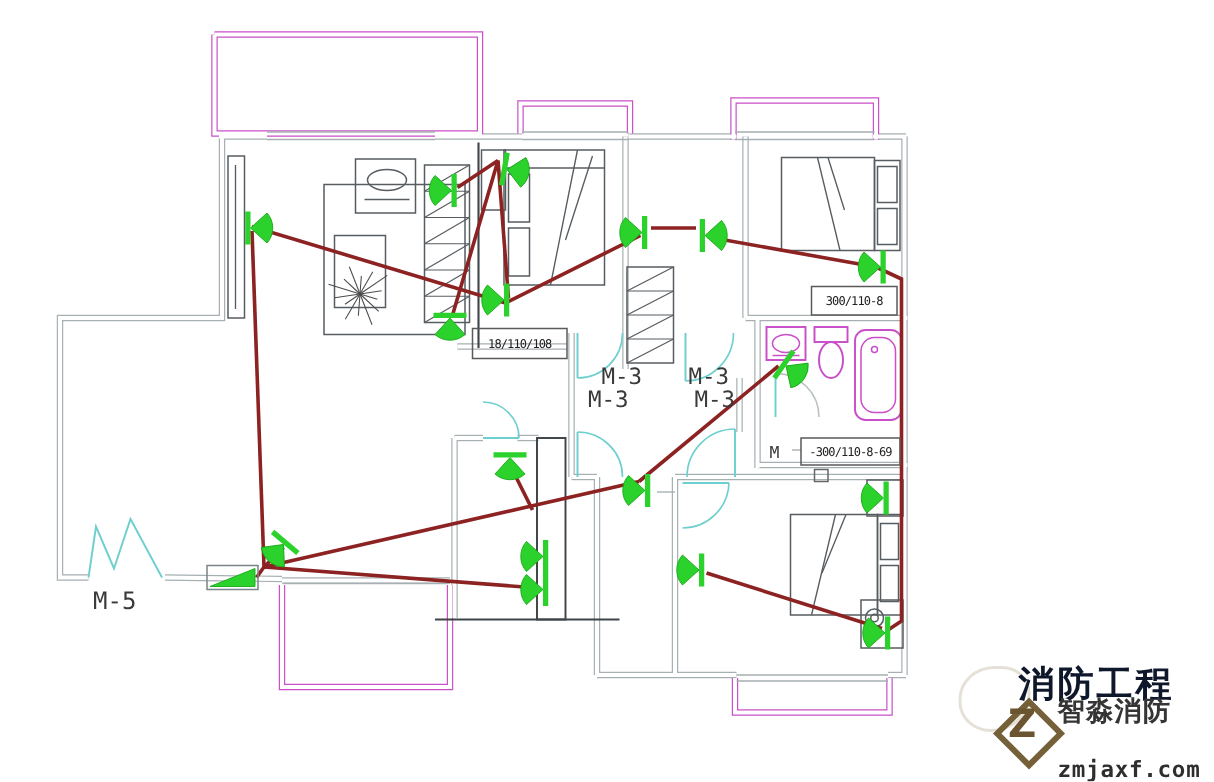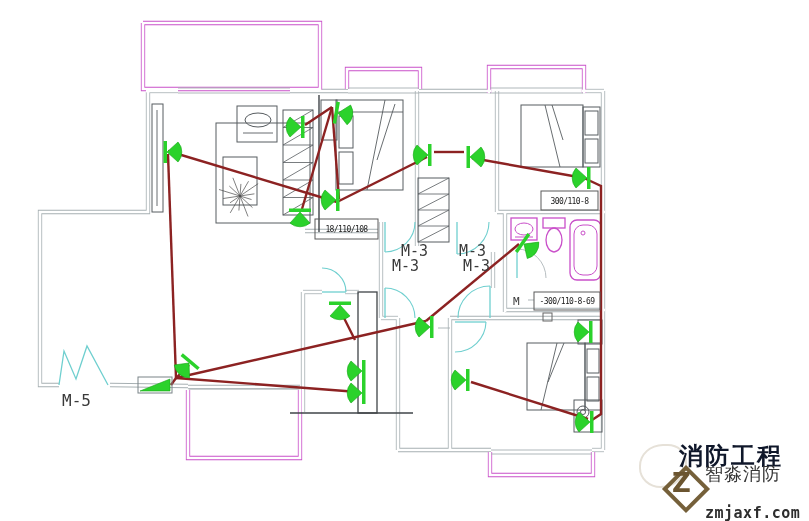--- a/index.html
+++ b/index.html
@@ -10,21 +10,21 @@
   .ghost{position:absolute;left:34px;top:2px;font-size:24px;font-weight:bold;
          color:#0f172a;letter-spacing:2px;white-space:nowrap;}
   .ghost-circle{position:absolute;left:-6px;top:6px;width:44px;height:40px;border:2px solid #e6e1d8;
          border-radius:50% 40% 55% 45%;}
   .logo{position:absolute;left:18px;top:26px;width:40px;height:44px;}
   .diamond{position:absolute;left:6px;top:8px;width:26px;height:26px;border:4px solid #75603a;
            transform:rotate(45deg);background:transparent;}
   .zletter{position:absolute;left:9px;top:6px;font-size:26px;line-height:26px;font-weight:900;
            color:#6b5530;font-family:"DejaVu Sans","Liberation Sans",sans-serif;}
   .wm-text{position:absolute;left:60px;top:24px;}
-  .brand{font-size:18px;font-weight:normal;color:#353535;letter-spacing:1px;white-space:nowrap;}
+  .brand{font-size:18px;font-weight:bold;color:#353535;letter-spacing:1px;white-space:nowrap;}
   .site{font-size:15px;font-weight:bold;color:#2e2e2e;letter-spacing:.5px;white-space:nowrap;
         font-family:"DejaVu Sans Mono","Liberation Mono",monospace;margin-top:18px;}
 </style>
 </head>
 <body>
 
 <div class="stage">
   <svg id="plan" width="809" height="521" viewBox="0 0 809 521">
       <g>
         <polyline points="148,92 148,212 40,212 40,385 59,385" fill="none" stroke="#a6afb2" stroke-width="4.3"></polyline>

